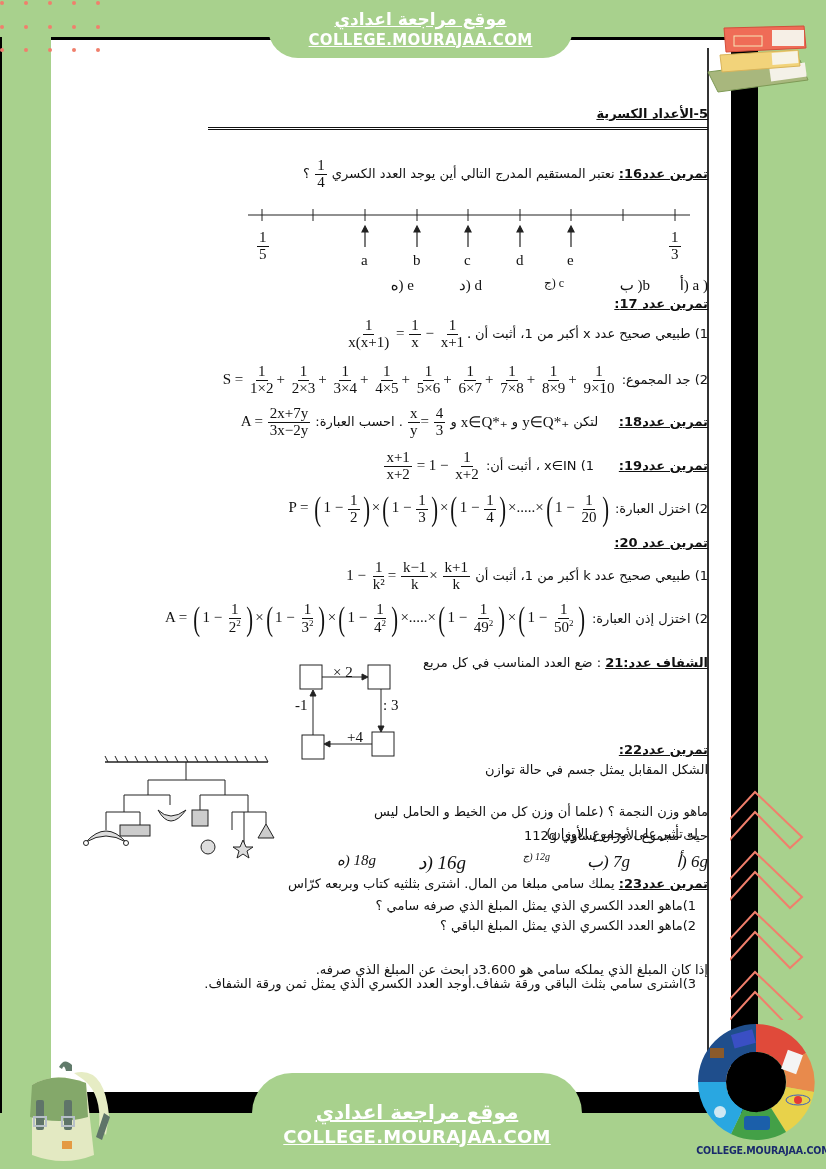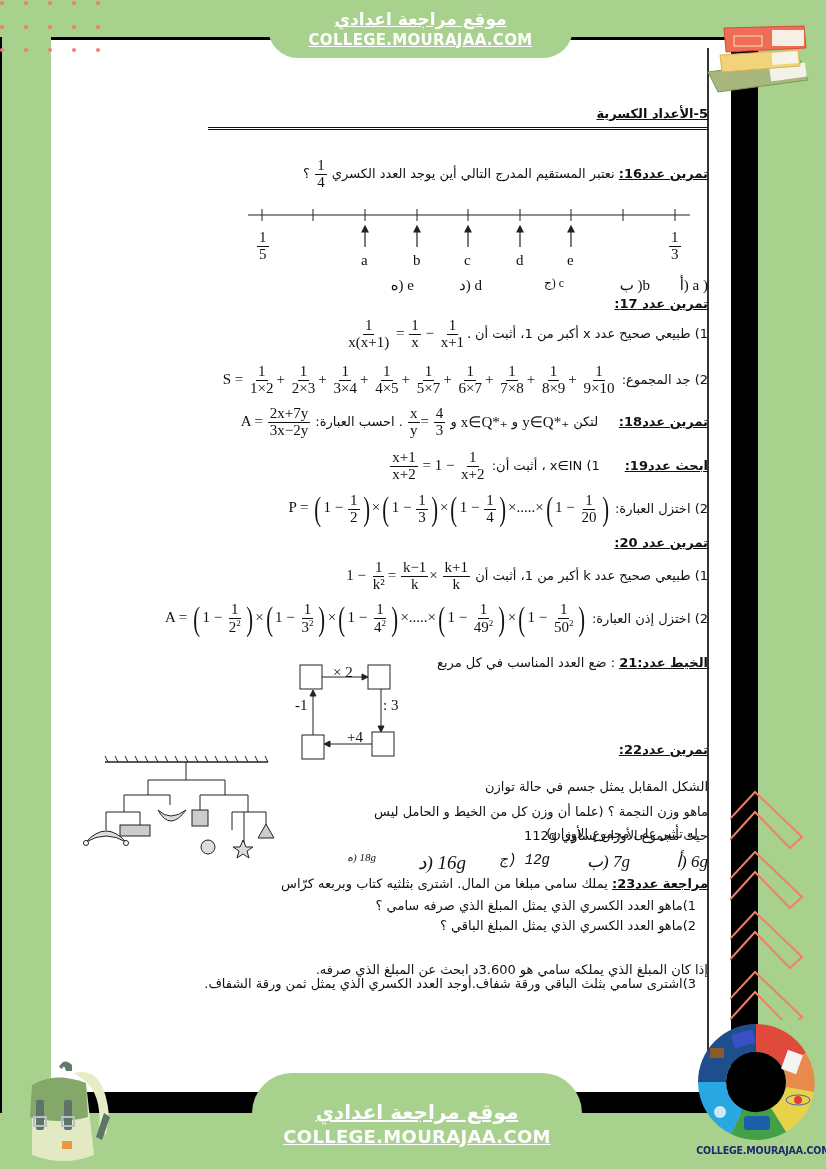--- a/index.html
+++ b/index.html
@@ -190,21 +190,21 @@
     <span class="frac">
         <span class="n">1</span>
         <span class="d">3×4</span>
       </span>+
     <span class="frac">
         <span class="n">1</span>
         <span class="d">4×5</span>
       </span>+
     <span class="frac">
         <span class="n">1</span>
-        <span class="d">5×7</span>
+        <span class="d">5×6</span>
       </span>+
     <span class="frac">
         <span class="n">1</span>
         <span class="d">6×7</span>
       </span>+
     <span class="frac">
         <span class="n">1</span>
         <span class="d">7×8</span>
       </span>+
     <span class="frac">
@@ -240,21 +240,21 @@
   <span class="math">
     <span>A =</span>
     <span class="frac">
         <span class="n">2x+7y</span>
         <span class="d">3x−2y</span>
       </span>
   </span>
 </div>
 
 <div class="line rtl" style="right:118px; top:450px;">
-  <span class="heading">ابحث عدد19:</span>
+  <span class="heading">تمرين عدد19:</span>
   &nbsp;&nbsp;&nbsp;&nbsp;
   <span>1) x∈IN ، أثبت أن:</span>
   <span class="math">
     <span class="frac">
         <span class="n">x+1</span>
         <span class="d">x+2</span>
       </span>
     <span>= 1 −</span>
     <span class="frac">
         <span class="n">1</span>
@@ -318,21 +318,21 @@
         <span class="n">1</span>
         <span class="d"><span>49</span><sup>2</sup></span>
       </span><span class="paren">)</span>×<span class="paren">(</span>1 − <span class="frac">
         <span class="n">1</span>
         <span class="d"><span>50</span><sup>2</sup></span>
       </span><span class="paren">)</span>
   </span>
 </div>
 
 <div class="line rtl" style="right:118px; top:655px;">
-  <span class="heading">الخيط عدد:21</span>
+  <span class="heading">الشفاف عدد:21</span>
   <span>: ضع العدد المناسب في كل مربع</span>
 </div>
 <svg style="position:absolute; left:290px; top:660px;" width="110" height="105">
   <rect x="10" y="5" width="22" height="24" fill="#fff" stroke="#222"></rect>
   <rect x="78" y="5" width="22" height="24" fill="#fff" stroke="#222"></rect>
   <rect x="82" y="72" width="22" height="24" fill="#fff" stroke="#222"></rect>
   <rect x="12" y="75" width="22" height="24" fill="#fff" stroke="#222"></rect>
   <g stroke="#222" fill="#222">
     <line x1="32" y1="17" x2="76" y2="17"></line>
       <polygon points="72,14 78,17 72,20"></polygon>
@@ -343,29 +343,29 @@
     <line x1="23" y1="75" x2="23" y2="32"></line>
       <polygon points="20,36 23,30 26,36"></polygon>
   </g>
 </svg>
 <div class="math" style="position:absolute; left:333px; top:664px; font-size:15px;">× 2</div>
 <div class="math" style="position:absolute; left:383px; top:697px; font-size:15px;">: 3</div>
 <div class="math" style="position:absolute; left:347px; top:729px; font-size:15px;">+4</div>
 <div class="math" style="position:absolute; left:295px; top:697px; font-size:15px;">-1</div>
 
 <div class="line rtl heading" style="right:118px; top:742px;">تمرين عدد22:</div>
-<div class="line rtl" style="right:118px; top:779px;margin-left:20px;">الشكل المقابل يمثل جسم في حالة توازن</div>
+<div class="line rtl" style="right:118px; top:762px;margin-left:20px;">الشكل المقابل يمثل جسم في حالة توازن</div>
 <div class="line rtl" style="right:118px; top:828px;">حيث مجموع الأوزان يساوي 112g</div>
 <div class="line rtl" style="right:118px; top:804px;">ماهو وزن النجمة ؟ (علما أن وزن كل من الخيط و الحامل ليس</div>
 <div class="line rtl" style="right:128px; top:826px;">له تأثير على مجموع الأوزان)</div>
 <div class="line rtl" style="right:118px; top:851px; font-family:'Liberation Serif',serif; font-size:17px; font-style:italic;">6g (أ</div>
 <div class="line rtl" style="right:196px; top:851px; font-family:'Liberation Serif',serif; font-size:17px; font-style:italic;">7g (ب</div>
-<div class="line rtl" style="right:276px; top:851px; font-family:Liberation Mono, monospace; font-size:14px; font-style:italic;">12g (ج</div>
+<div class="line rtl" style="right:276px; top:851px; font-family:Liberation Serif, serif; font-size:10px; font-style:italic;">12g (ج</div>
 <div class="line rtl" style="right:360px; top:851px; font-family:'Liberation Serif',serif; font-size:19px; font-style:italic;">16g (د</div>
-<div class="line rtl" style="right:450px; top:851px; font-family:'Liberation Serif',serif; font-size:11px; font-style:italic;">18g (ه</div>
+<div class="line rtl" style="right:450px; top:851px; font-family:'Liberation Serif',serif; font-size:15px; font-style:italic;">18g (ه</div>
 
 <svg style="position:absolute; left:70px; top:750px;" width="220" height="115">
   <line x1="35" y1="12" x2="198" y2="12" stroke="#222" stroke-width="1.5"></line>
   <g stroke="#222" stroke-width="1">
     <line x1="38" y1="12" x2="35" y2="6"></line>
       <line x1="48" y1="12" x2="45" y2="6"></line>
       <line x1="58" y1="12" x2="55" y2="6"></line>
       <line x1="68" y1="12" x2="65" y2="6"></line>
     <line x1="78" y1="12" x2="75" y2="6"></line>
       <line x1="88" y1="12" x2="85" y2="6"></line>
@@ -405,21 +405,21 @@
   <path d="M16 92 Q36 70 56 92 Q36 80 16 92 Z" fill="#ddd" stroke="#222"></path>
   <circle cx="16" cy="93" r="2.5" fill="#fff" stroke="#222"></circle>
     <circle cx="56" cy="93" r="2.5" fill="#fff" stroke="#222"></circle>
   <rect x="50" y="75" width="30" height="11" fill="#ccc" stroke="#222"></rect>
   <circle cx="138" cy="97" r="7" fill="#ddd" stroke="#222"></circle>
   <polygon points="173,90 176,97 183,97 177,101 179,108 173,104 167,108 169,101 163,97 170,97" fill="#ddd" stroke="#222"></polygon>
   <polygon points="196,74 204,88 188,88" fill="#ccc" stroke="#222"></polygon>
 </svg>
 
 <div class="line rtl" style="right:118px; top:876px;">
-  <span class="heading">مراجعة عدد23:</span>
+  <span class="heading">تمرين عدد23:</span>
   <span>يملك سامي مبلغا من المال. اشترى بثلثيه كتاب وبربعه كرّاس</span>
 </div>
 <div class="line rtl" style="right:130px; top:898px;">1)ماهو العدد الكسري الذي يمثل المبلغ الذي صرفه سامي ؟</div>
 <div class="line rtl" style="right:130px; top:918px;">2)ماهو العدد الكسري الذي يمثل المبلغ الباقي ؟</div>
 <div class="line rtl" style="right:130px; top:940px;margin-top:36px;">3)اشترى سامي بثلث الباقي ورقة شفاف.أوجد العدد الكسري الذي يمثل ثمن ورقة الشفاف.</div>
 <div class="line rtl" style="right:118px; top:962px;">إذا كان المبلغ الذي يملكه سامي هو 3.600د    ابحث عن المبلغ الذي صرفه.</div>
 
 <svg class="chevrons" viewBox="0 0 96 230">
   <g fill="none" stroke="#f07f6c" stroke-width="2">
     <path d="M25 2 L-15 45 L-5 55 L25 22 L60 58 L72 47 Z"></path>

